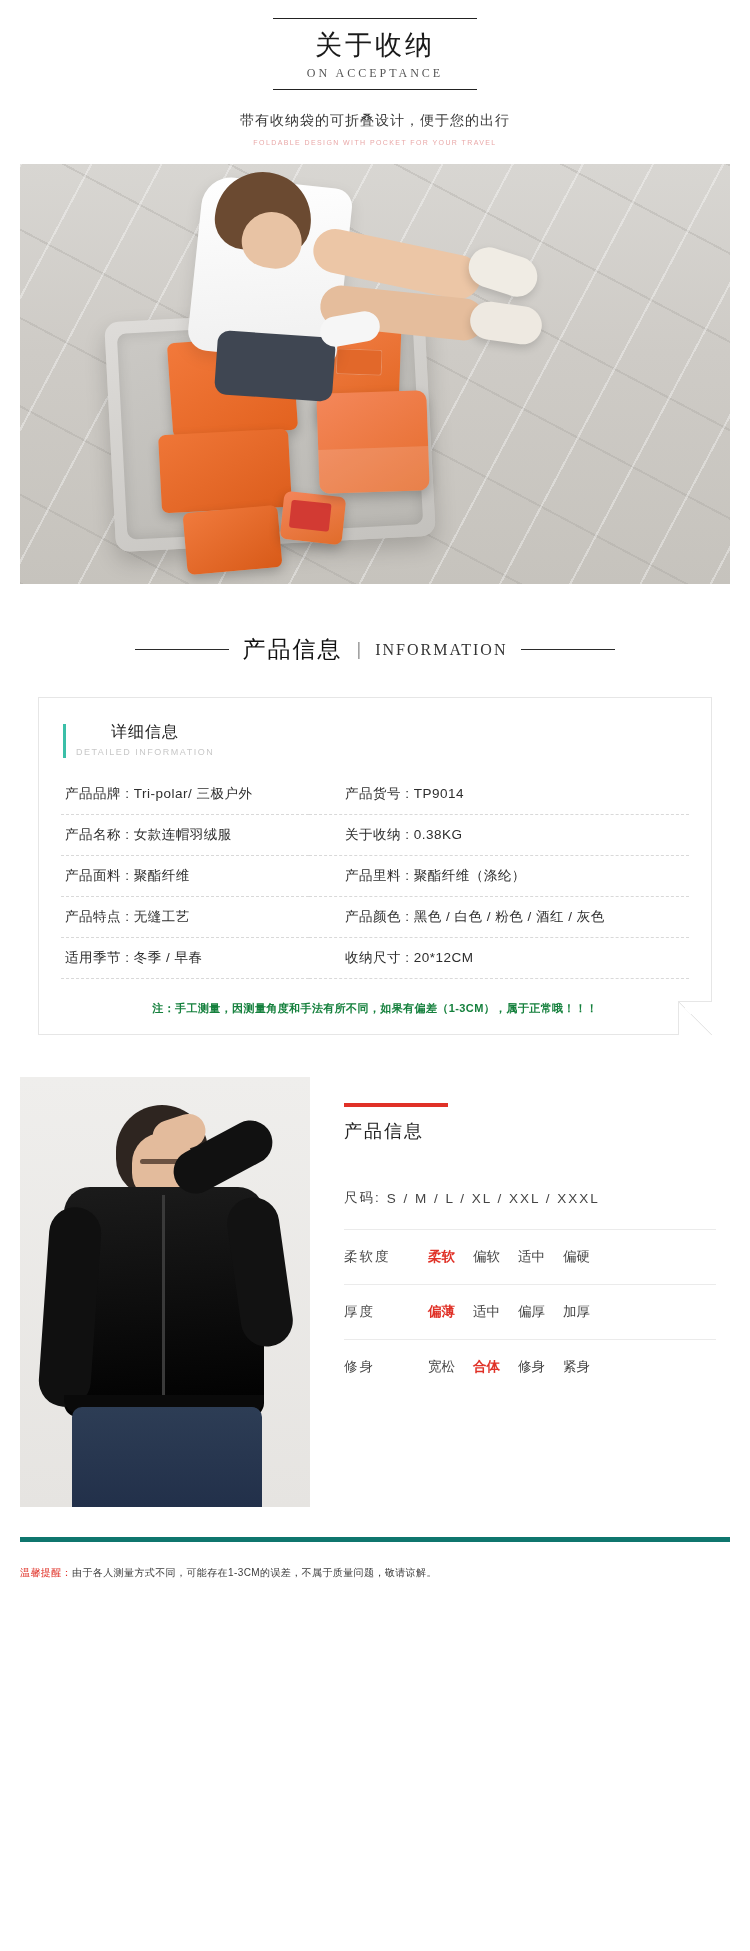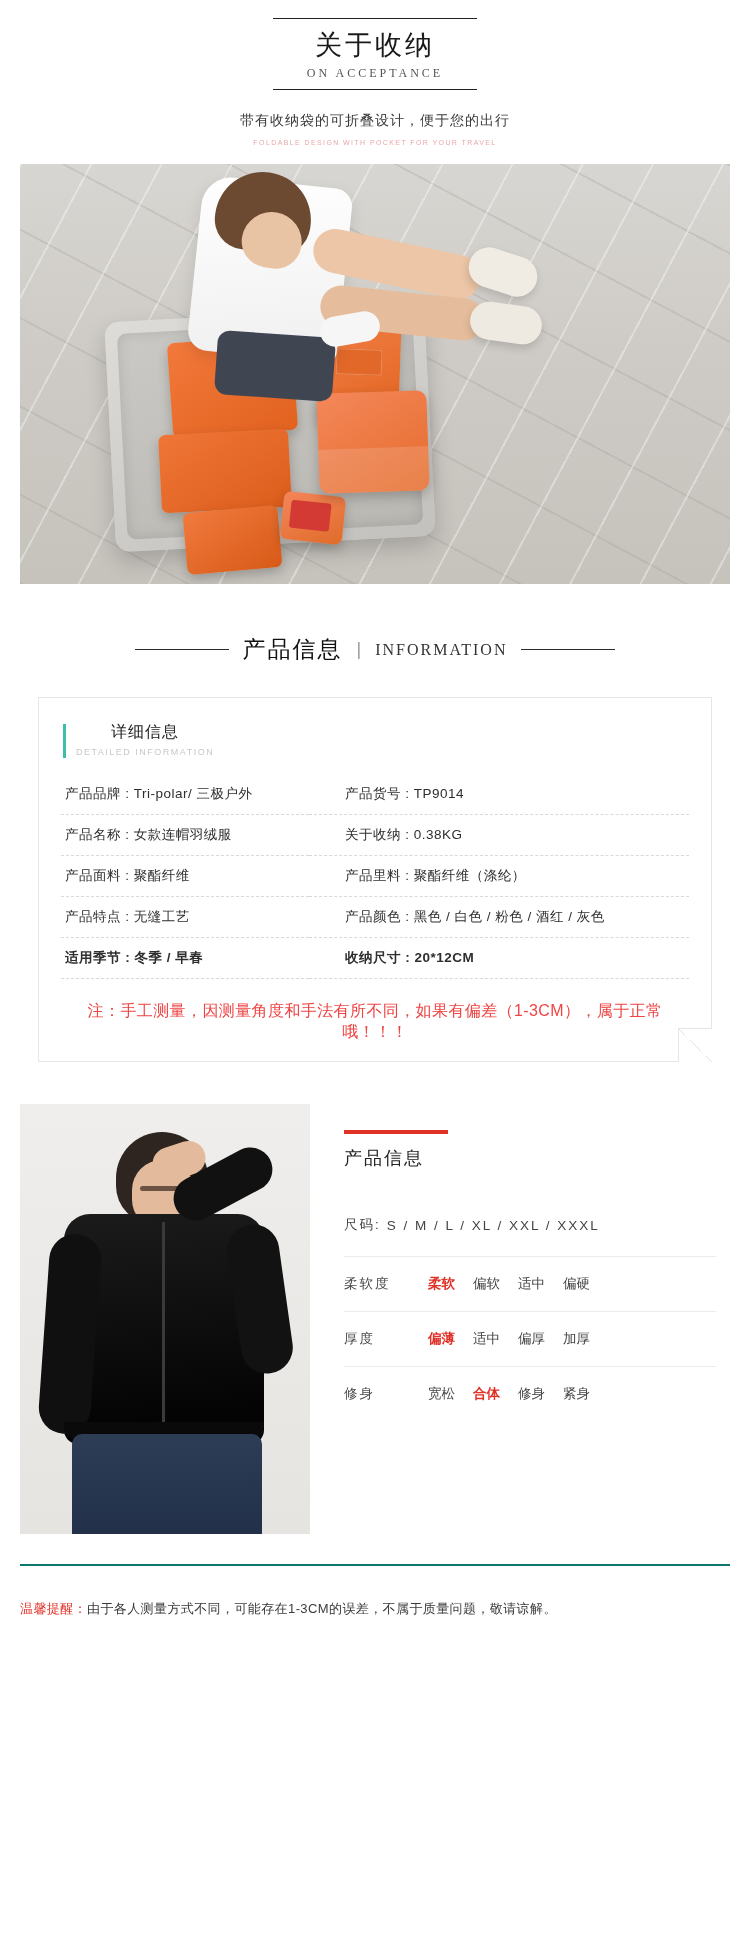--- a/index.html
+++ b/index.html
@@ -152,27 +152,28 @@
   .detail-en { font-size: 9px; color: #c8c8c8; letter-spacing: 1.5px; margin-top: 4px;}
   table.spec { width: 100%; border-collapse: collapse; margin-top: 16px; }
   table.spec td {
     border-bottom: 1px dashed #d9d9d9;
     font-size: 13.5px;
     color: #2e2e2e;
     padding: 11px 4px 11px 4px;
     letter-spacing: .5px;
   }
   table.spec td.right { padding-left: 36px; }
-  table.spec tr:last-child td { border-bottom: 1px dashed #d9d9d9; font-weight: bold; }
+  table.spec tr:last-child td { border-bottom: 1px dashed #d9d9d9; }
   .spec-note {
     margin-top: 22px;
     text-align: center;
-    font-size: 16px;
-    color: #ef4444;
+    font-size: 11px;
+    color: #15803d;
     letter-spacing: .4px;
+    font-weight: bold;
   }
 
   
   .lower { margin-top: 42px; display: flex; }
   .jacket-img {
     width: 290px; height: 430px; margin-left: 20px;
     position: relative; overflow: hidden;
     background: linear-gradient(180deg,#efeeec 0%, #e6e4e1 100%);
   }
   .j-hair { position:absolute; left:96px; top:28px; width:92px; height:92px; background:#2e2520; border-radius:46px 46px 38px 38px;}
@@ -203,23 +204,23 @@
   .size-row:first-of-type { border-top: none; }
   .size-label { width: 84px; color: #4a4a4a; letter-spacing: 2px;}
   .size-values { display: flex; gap: 18px; text-align: right; }
   .size-values span.sel { color: #e03127; font-weight: bold; }
   .size-list { letter-spacing: 2px; color: #444; }
   .size-row.first { margin-top: 28px; border-top: none; padding-bottom: 22px;}
 
   
   .foot-note {
     margin: 30px 20px 26px 20px;
-    border-top: 2px solid #0f766e;
-    padding-top: 34px;
-    font-size: 13px;
+    border-top: 5px solid #0f766e;
+    padding-top: 24px;
+    font-size: 10px;
     color: #3b3b3b;
     letter-spacing: .4px;
   }
   .foot-note b { color: #e03127; font-weight: normal; }
 </style>
 </head>
 <body>
 
 <div class="page">
 

